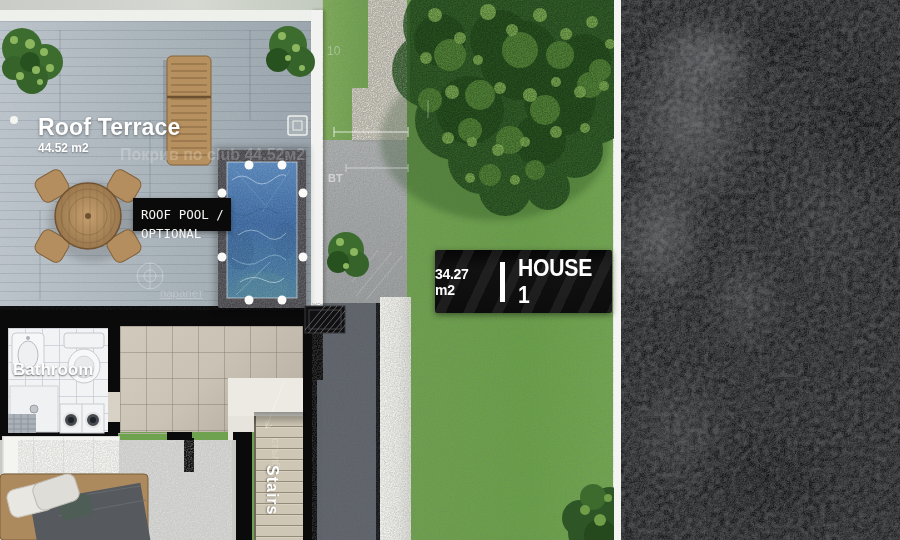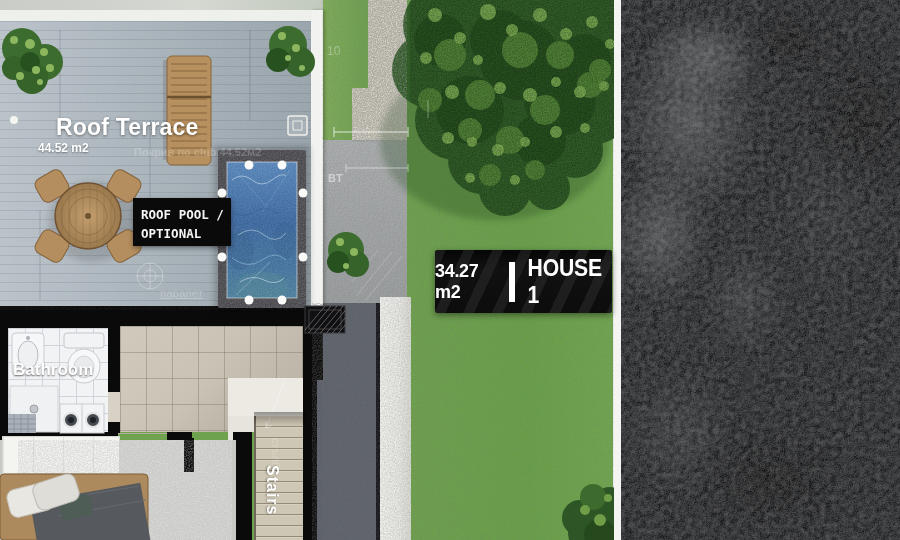--- a/index.html
+++ b/index.html
@@ -57,35 +57,35 @@
   .stub-wall{left:184px;top:438px;width:10px;height:34px;background:var(--wall,#0a0a0b);}
   .wardrobe{left:2px;top:436px;width:118px;height:38px;background:
       repeating-linear-gradient(90deg,rgba(0,0,0,.07) 0 1px,rgba(0,0,0,0) 1px 30px),#f4f4f1;
     border:1px solid #d6d6d2;box-sizing:border-box;}
   .asphalt{left:621px;top:0;width:279px;height:540px;background:var(--asphalt,#17181a);}
   .divider-line{left:613px;top:0;width:8px;height:540px;background:#f4f4f2;}
   .scene{left:0;top:0;}
   
   .lbl{position:absolute;color:#fff;white-space:nowrap;}
   .rt-title{left:38px;top:114px;font-size:23px;font-weight:bold;letter-spacing:.2px;
-    text-shadow:0 1px 3px rgba(0,0,0,.45);margin-left:18px;}
+    text-shadow:0 1px 3px rgba(0,0,0,.45);}
   .rt-area{left:38px;top:141px;font-size:12px;font-weight:bold;text-shadow:0 1px 2px rgba(0,0,0,.4);}
-  .rt-ghost{left:134px;top:146px;font-size:11px;font-weight:bold;color:rgba(255,255,255,.22);
+  .rt-ghost{left:120px;top:146px;font-size:16px;font-weight:bold;color:rgba(255,255,255,.22);
     filter:blur(.5px);}
-  .pool-box{left:133px;top:198px;width:98px;height:48px;background:var(--labelBg,#0a0a0a);
+  .pool-box{left:133px;top:198px;width:98px;height:33px;background:var(--labelBg,#0a0a0a);
     color:var(--labelText,#f5f5f3);font-family:"DejaVu Sans Mono",monospace;
-    font-size:12.5px;font-weight:bold;line-height:1.55;padding:7px 0 6px 8px;box-sizing:border-box;
+    font-size:12.5px;font-weight:normal;line-height:1.55;padding:7px 0 6px 8px;box-sizing:border-box;
     box-shadow:0 2px 5px rgba(0,0,0,.4);}
   .house-box{left:435px;top:250px;width:177px;height:63px;display:flex;align-items:center;
     justify-content:center;gap:9px;color:#fff;border-radius:2px;
     background:
       repeating-linear-gradient(115deg,rgba(60,60,60,.35) 0 10px,rgba(0,0,0,0) 10px 26px),
       linear-gradient(180deg,#060606,#111 30%,#0c0c0c);
     box-shadow:0 2px 6px rgba(0,0,0,.45);}
-  .house-area{font-size:18px;font-weight:bold;letter-spacing:-.3px;}
+  .house-area{font-size:14px;font-weight:bold;letter-spacing:-.3px;}
   .house-bar{width:6px;height:40px;background:#fff;}
   .house-name{font-size:23px;font-weight:bold;transform:scaleX(.92);letter-spacing:-.2px;}
   .bath-lbl{left:13px;top:360px;font-size:17px;font-weight:bold;text-shadow:0 1px 2px rgba(0,0,0,.55);}
   .stairs-lbl{left:263px;top:465px;font-size:16px;font-weight:bold;letter-spacing:1px;
     writing-mode:vertical-rl;text-shadow:0 1px 2px rgba(0,0,0,.4);}
   .stairs-ghost{left:270px;top:438px;font-size:11px;color:rgba(255,255,255,.22);
     writing-mode:vertical-rl;}
   .bt-lbl{left:328px;top:172px;font-size:11px;font-weight:bold;color:rgba(255,255,255,.5);}
   .ten-lbl{left:327px;top:44px;font-size:12px;color:rgba(255,255,255,.32);}
   .parapet-ghost{left:160px;top:287px;font-size:11.5px;color:rgba(255,255,255,.25);filter:blur(.4px);text-decoration:underline;}

